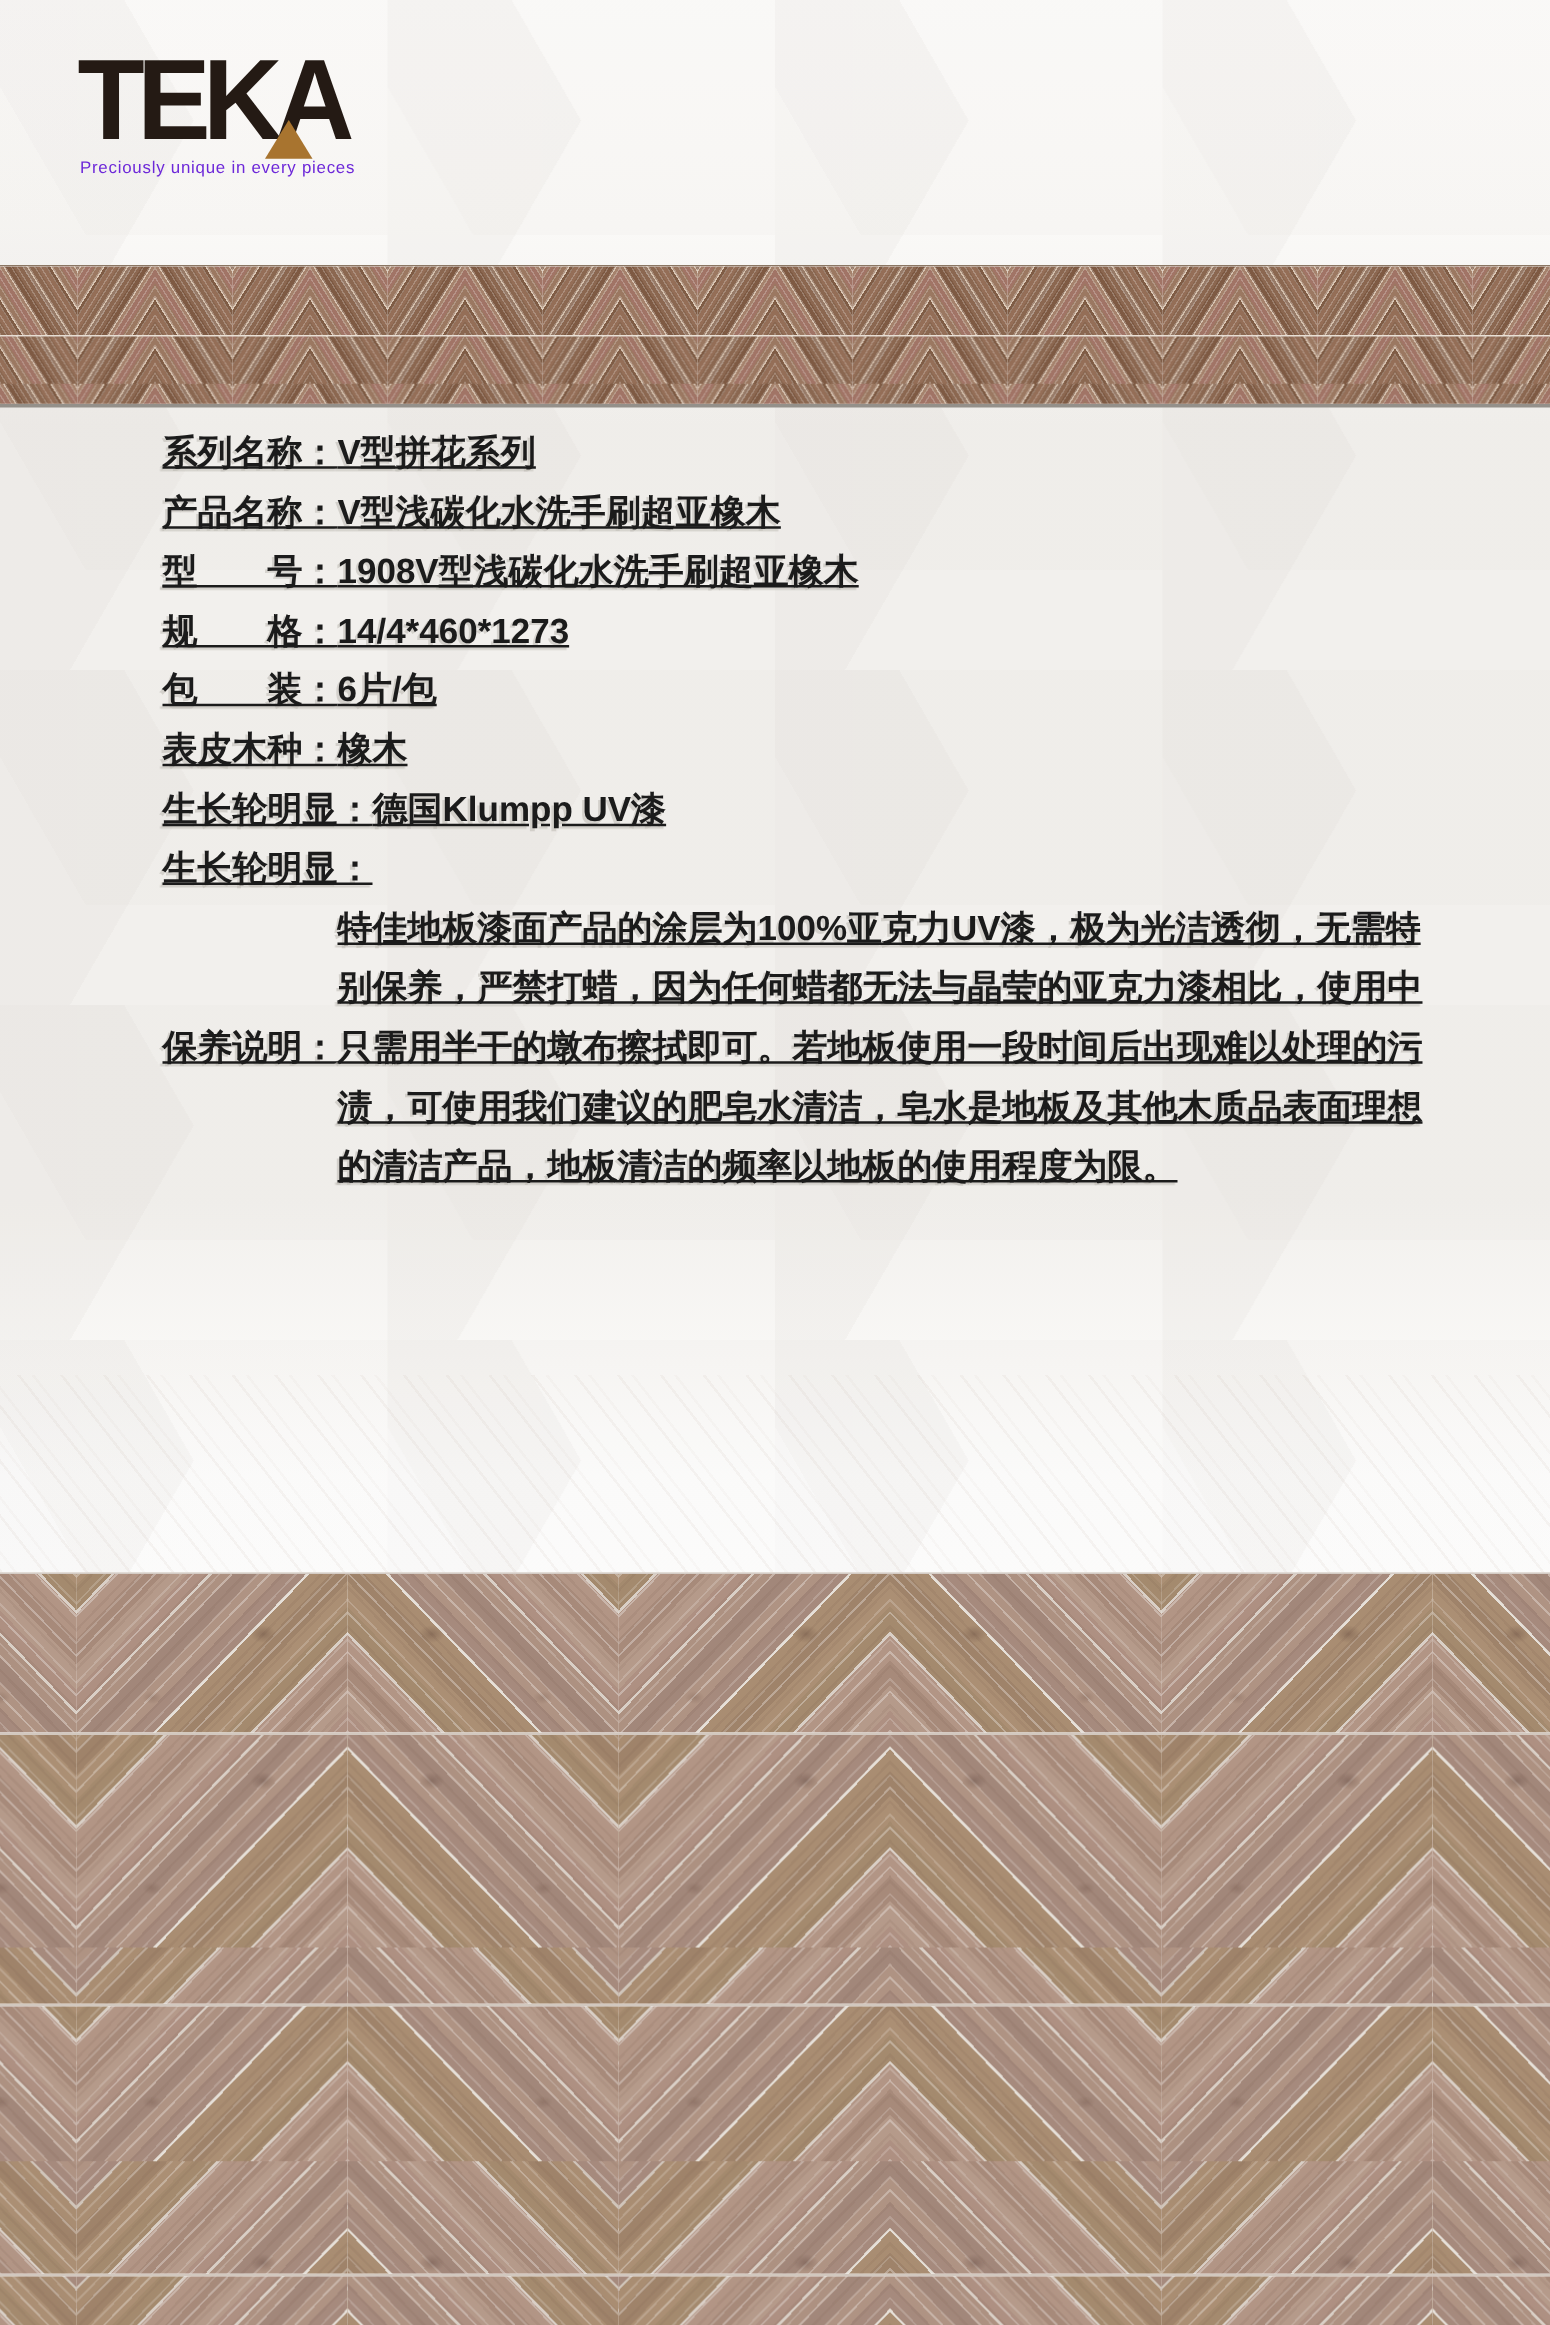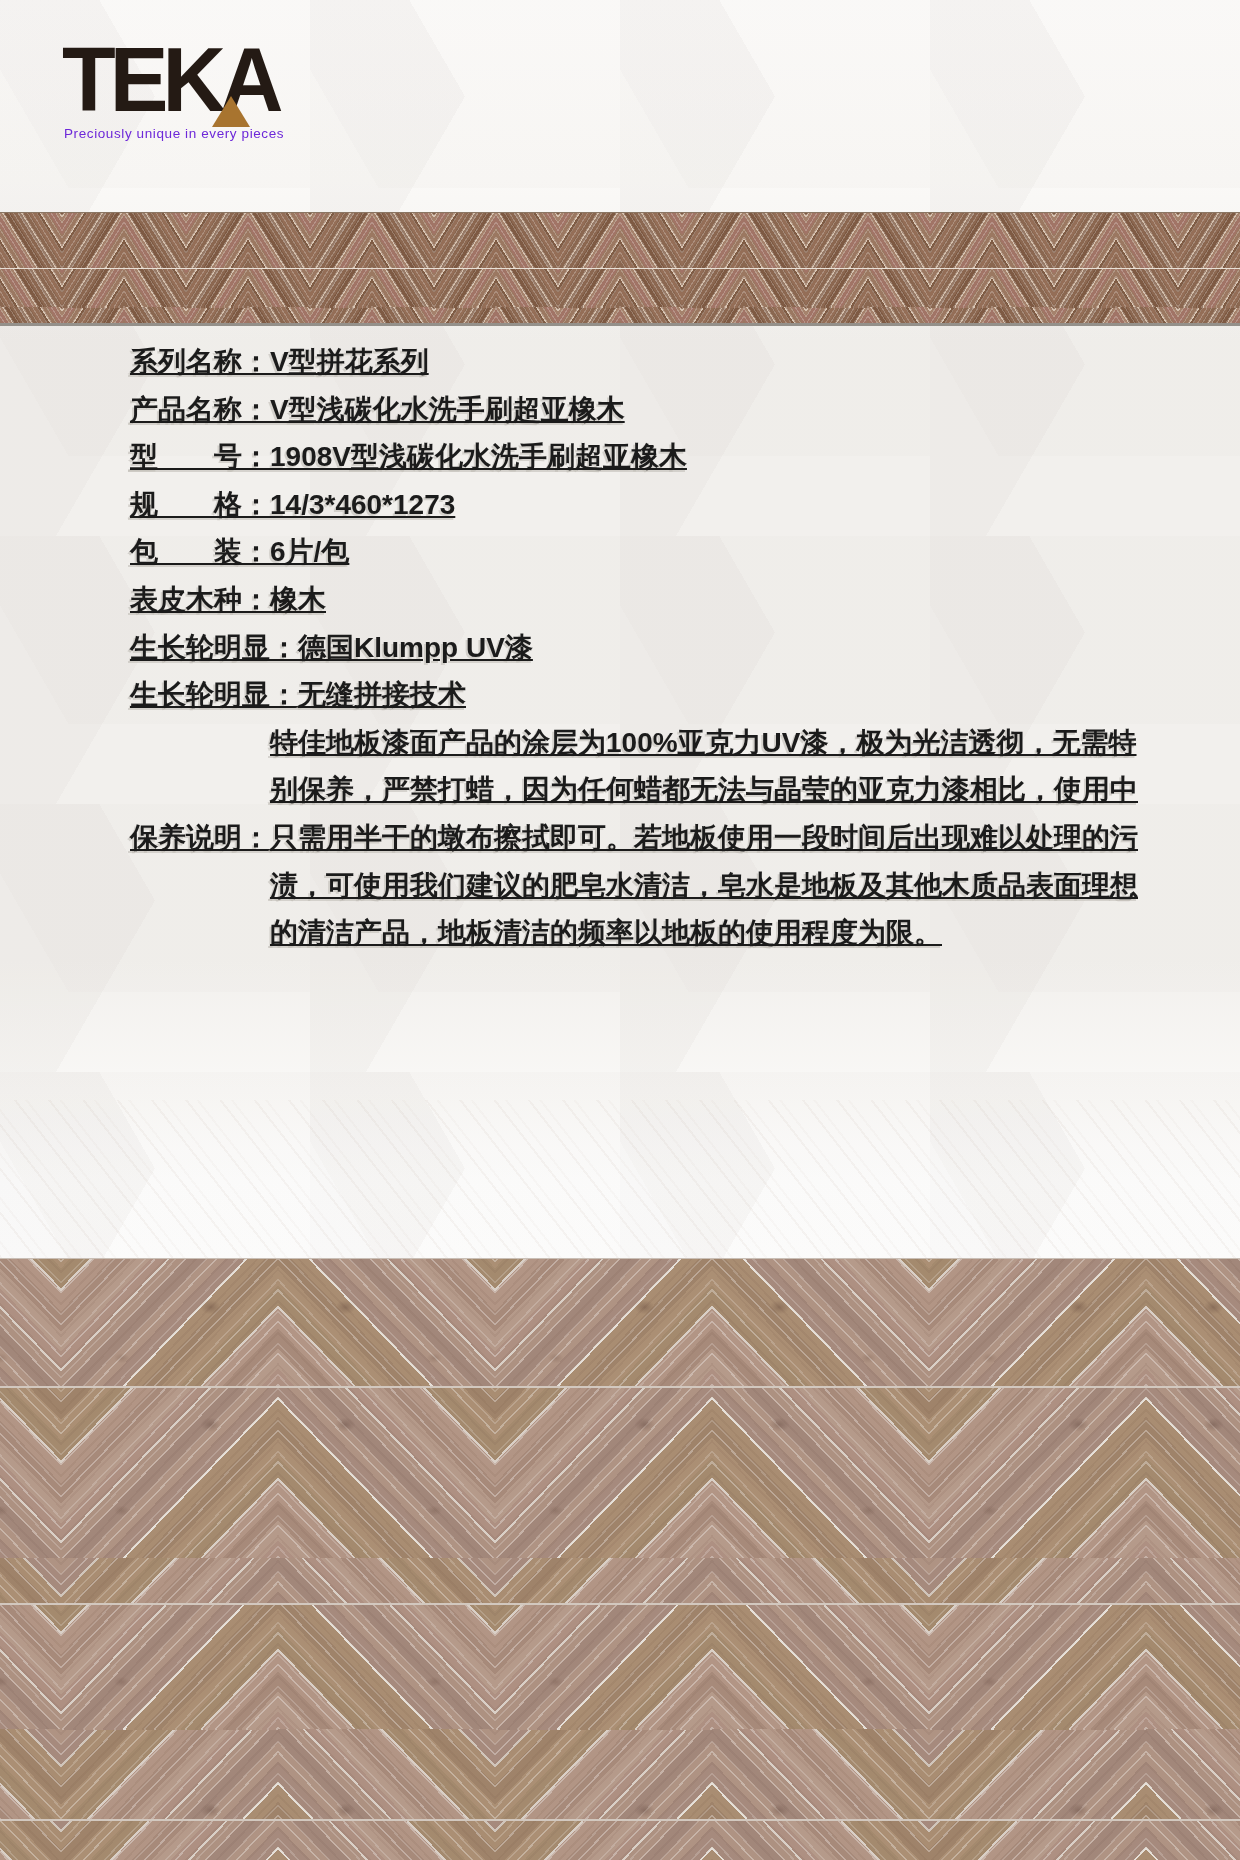--- a/index.html
+++ b/index.html
@@ -153,37 +153,36 @@
       <div class="spec-row">
       <span class="spec-label">产品名称：</span>
       <span class="spec-value">V型浅碳化水洗手刷超亚橡木</span>
     </div>
       <div class="spec-row">
       <span class="spec-label">型　　号：</span>
       <span class="spec-value">1908V型浅碳化水洗手刷超亚橡木</span>
     </div>
       <div class="spec-row">
       <span class="spec-label">规　　格：</span>
-      <span class="spec-value">14/3*460*1273</span>
+      <span class="spec-value">14/4*460*1273</span>
     </div>
       <div class="spec-row">
       <span class="spec-label">包　　装：</span>
       <span class="spec-value">6片/包</span>
     </div>
       <div class="spec-row">
       <span class="spec-label">表皮木种：</span>
       <span class="spec-value">橡木</span>
     </div>
       <div class="spec-row">
       <span class="spec-label">生长轮明显：</span>
       <span class="spec-value">德国Klumpp UV漆</span>
     </div>
       <div class="spec-row">
       <span class="spec-label">生长轮明显：</span>
-      <span class="spec-value">无缝拼接技术</span>
     </div>
       <div class="spec-row">
       <span class="spec-label">保养说明：</span>
       <span class="spec-value">特佳地板漆面产品的涂层为100%亚克力UV漆，极为光洁透彻，无需特别保养，严禁打蜡，因为任何蜡都无法与晶莹的亚克力漆相比，使用中只需用半干的墩布擦拭即可。若地板使用一段时间后出现难以处理的污渍，可使用我们建议的肥皂水清洁，皂水是地板及其他木质品表面理想的清洁产品，地板清洁的频率以地板的使用程度为限。</span>
     </div>
     </main>
 
   <div class="prefloor"></div>
   <div class="floor" id="floor">
       <div class="band" style="height: 127px;">

